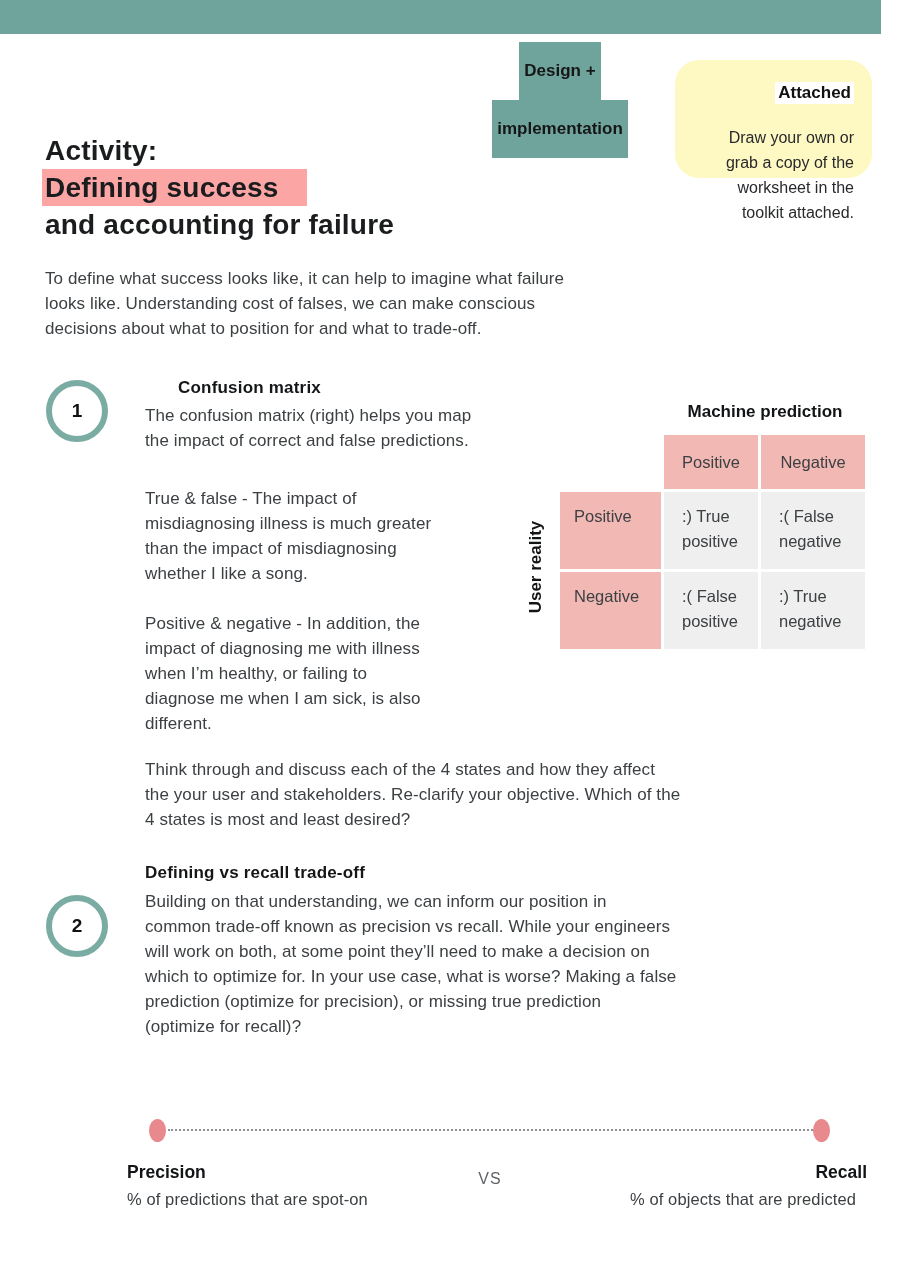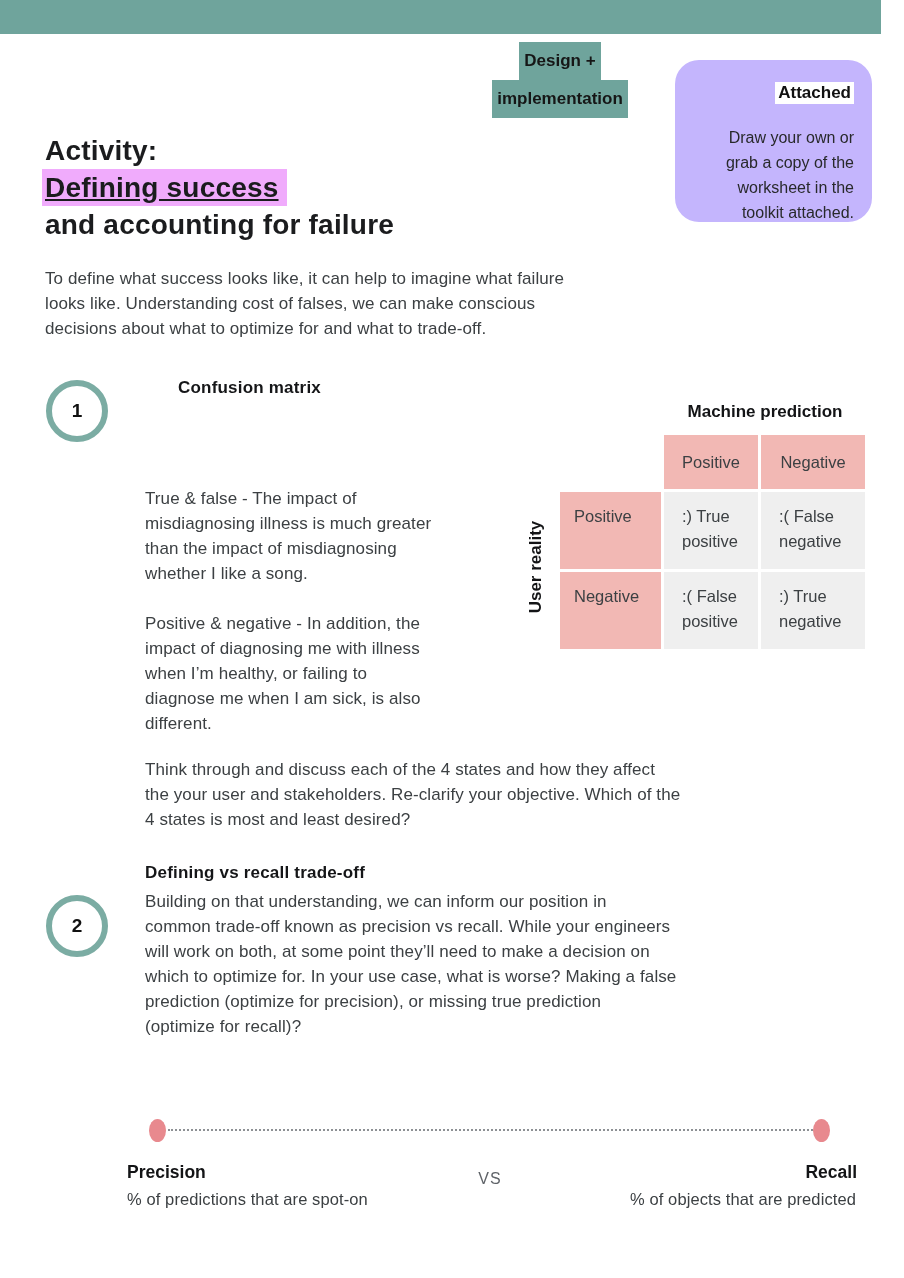--- a/index.html
+++ b/index.html
@@ -12,43 +12,43 @@
   }
   .abs { position:absolute; }
 
   
   .top-bar { left:0; top:0; width:881px; height:34px; background:#6FA49C; }
 
   
   .category-tag { left:400px; top:42px; width:320px; text-align:center; line-height:22px; }
   .tag-chip {
     display:inline-block; background:#6FA49C; color:#161616;
-    font-weight:700; font-size:17px; padding:8px 5px; line-height:22px;
+    font-weight:700; font-size:17px; padding:18px 5px; line-height:22px;
   }
 
   
   .attached-card {
-    left:675px; top:60px; width:197px; height:162px;
-    background:#c4b5fd; border-radius:24px;
+    left:675px; top:60px; width:197px; height:118px;
+    background:#fef9c3; border-radius:24px;
     padding:22px 18px 0 12px; text-align:right;
   }
   .attached-title {
     display:inline-block; background:#ffffff; color:#111;
     font-weight:700; font-size:17px; padding:0 3px; line-height:22px;
   }
   .attached-body {
     margin-top:21px; font-size:16px; line-height:25px; color:#28292b;
     white-space:pre-line;
   }
 
   
   .page-title { left:45px; top:132px; width:620px; color:#1b1c1e; }
   .title-line { font-weight:700; font-size:28px; line-height:37px; letter-spacing:.2px; }
   .title-highlight {
-    display:inline-block; background:#f0abfc; padding:0 8px 0 3px; margin-left:-3px;text-decoration:underline;
+    display:inline-block; background:#fca5a5; padding:0 28px 0 3px; margin-left:-3px;
   }
 
   .body-text { font-size:17px; line-height:25px; letter-spacing:.1px; white-space:pre-line; color:#3c4043; }
   .intro { left:45px; top:266px; width:660px; }
 
   
   .step-badge {
     width:62px; height:62px; border:6px solid #7BACA3; border-radius:50%;
     background:#fff; display:flex; align-items:center; justify-content:center;
     font-weight:700; font-size:19px; color:#111;
@@ -93,21 +93,21 @@
     border-top:2px dotted #8d9094; }
   .slider-handle { width:17px; height:23px; border-radius:50%; background:#E8898E; }
   .handle-left { left:149px; top:1119px; }
   .handle-right { left:813px; top:1119px; }
 
   .endpoint-label { font-weight:700; font-size:17.5px; color:#131416; }
   .precision-label { left:127px; top:1162px; }
   .precision-sub { left:127px; top:1187px; font-size:16.5px; }
   .vs-label { left:440px; top:1170px; width:100px; text-align:center;
     font-size:16px; color:#5f6368; letter-spacing:1px; }
-  .recall-label { right:47px; top:1162px; text-align:right; }
+  .recall-label { right:37px; top:1162px; text-align:right; }
   .recall-sub { right:48px; top:1187px; font-size:16.5px; text-align:right; }
 </style>
 </head>
 <body>
 
 <div class="page">
 
   <div class="abs top-bar"></div>
 
   <div class="abs category-tag">
@@ -124,26 +124,28 @@
   </div>
 
   <div class="abs page-title">
     <div class="title-line">Activity:</div>
     <div class="title-line"><span class="title-highlight">Defining success</span></div>
     <div class="title-line">and accounting for failure</div>
   </div>
 
   <div class="abs body-text intro">To define what success looks like, it can help to imagine what failure
 looks like. Understanding cost of falses, we can make conscious
-decisions about what to optimize for and what to trade-off.</div>
+decisions about what to position for and what to trade-off.</div>
 
   <div class="abs step-badge badge-1">
     <span>1</span>
   </div>
   <div class="abs section-heading h-confusion">Confusion matrix</div>
+  <div class="abs body-text p1">The confusion matrix (right) helps you map
+the impact of correct and false predictions.</div>
   <div class="abs body-text p2">True &amp; false - The impact of
 misdiagnosing illness is much greater
 than the impact of misdiagnosing
 whether I like a song.</div>
   <div class="abs body-text p3">Positive &amp; negative - In addition, the
 impact of diagnosing me with illness
 when I’m healthy, or failing to
 diagnose me when I am sick, is also
 different.</div>
   <div class="abs body-text p4">Think through and discuss each of the 4 states  and how they affect

